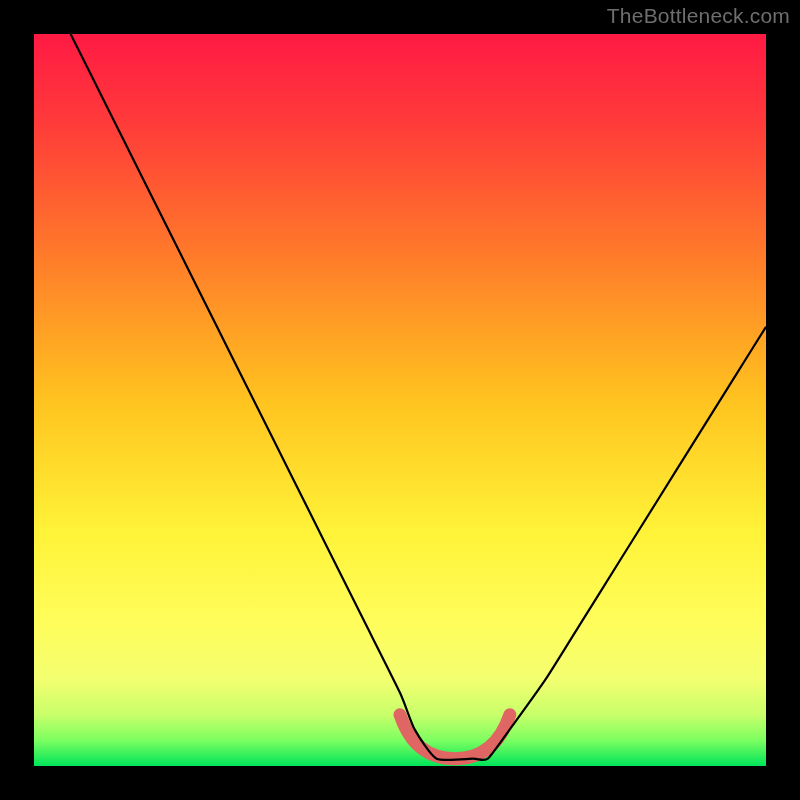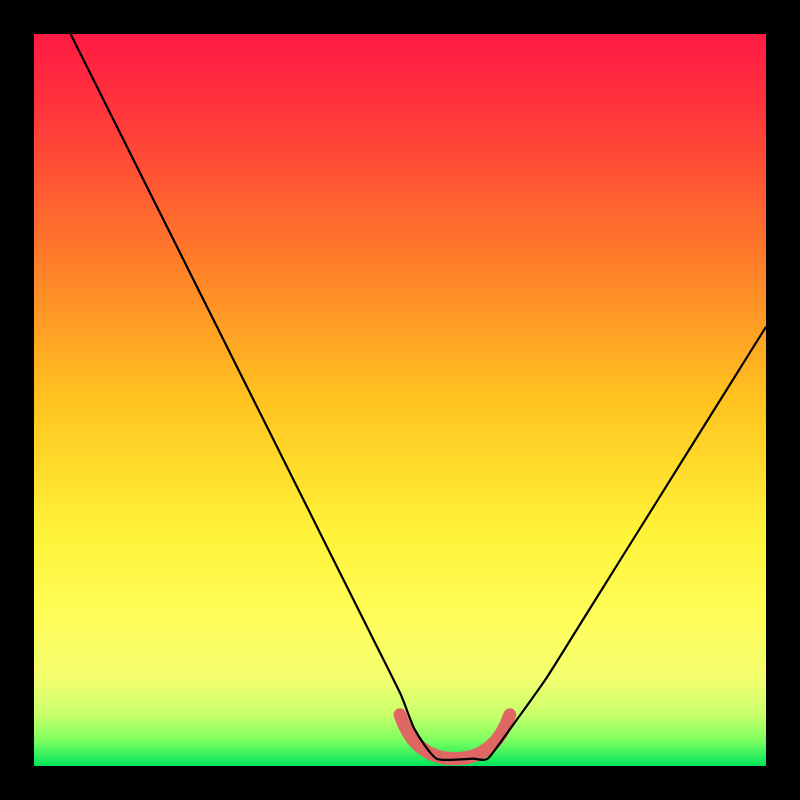--- a/index.html
+++ b/index.html
@@ -35,20 +35,21 @@
     left: 34px;
     top: 34px;
     width: 732px;
     height: 732px;
   }
 </style>
 </head>
 <body>
 
 <div class="frame">
+  <div class="watermark">TheBottleneck.com</div>
   <svg class="plot" viewBox="0 0 732 732" preserveAspectRatio="none">
     <defs>
       <linearGradient id="bg-grad" x1="0" y1="0" x2="0" y2="1">
           <stop offset="0%" stop-color="#ff1a44"></stop>
           <stop offset="12%" stop-color="#ff3a3a"></stop>
           <stop offset="30%" stop-color="#ff7a2a"></stop>
           <stop offset="50%" stop-color="#ffc31f"></stop>
           <stop offset="68%" stop-color="#fff338"></stop>
           <stop offset="80%" stop-color="#fffd5a"></stop>
           <stop offset="88%" stop-color="#f4ff70"></stop>

